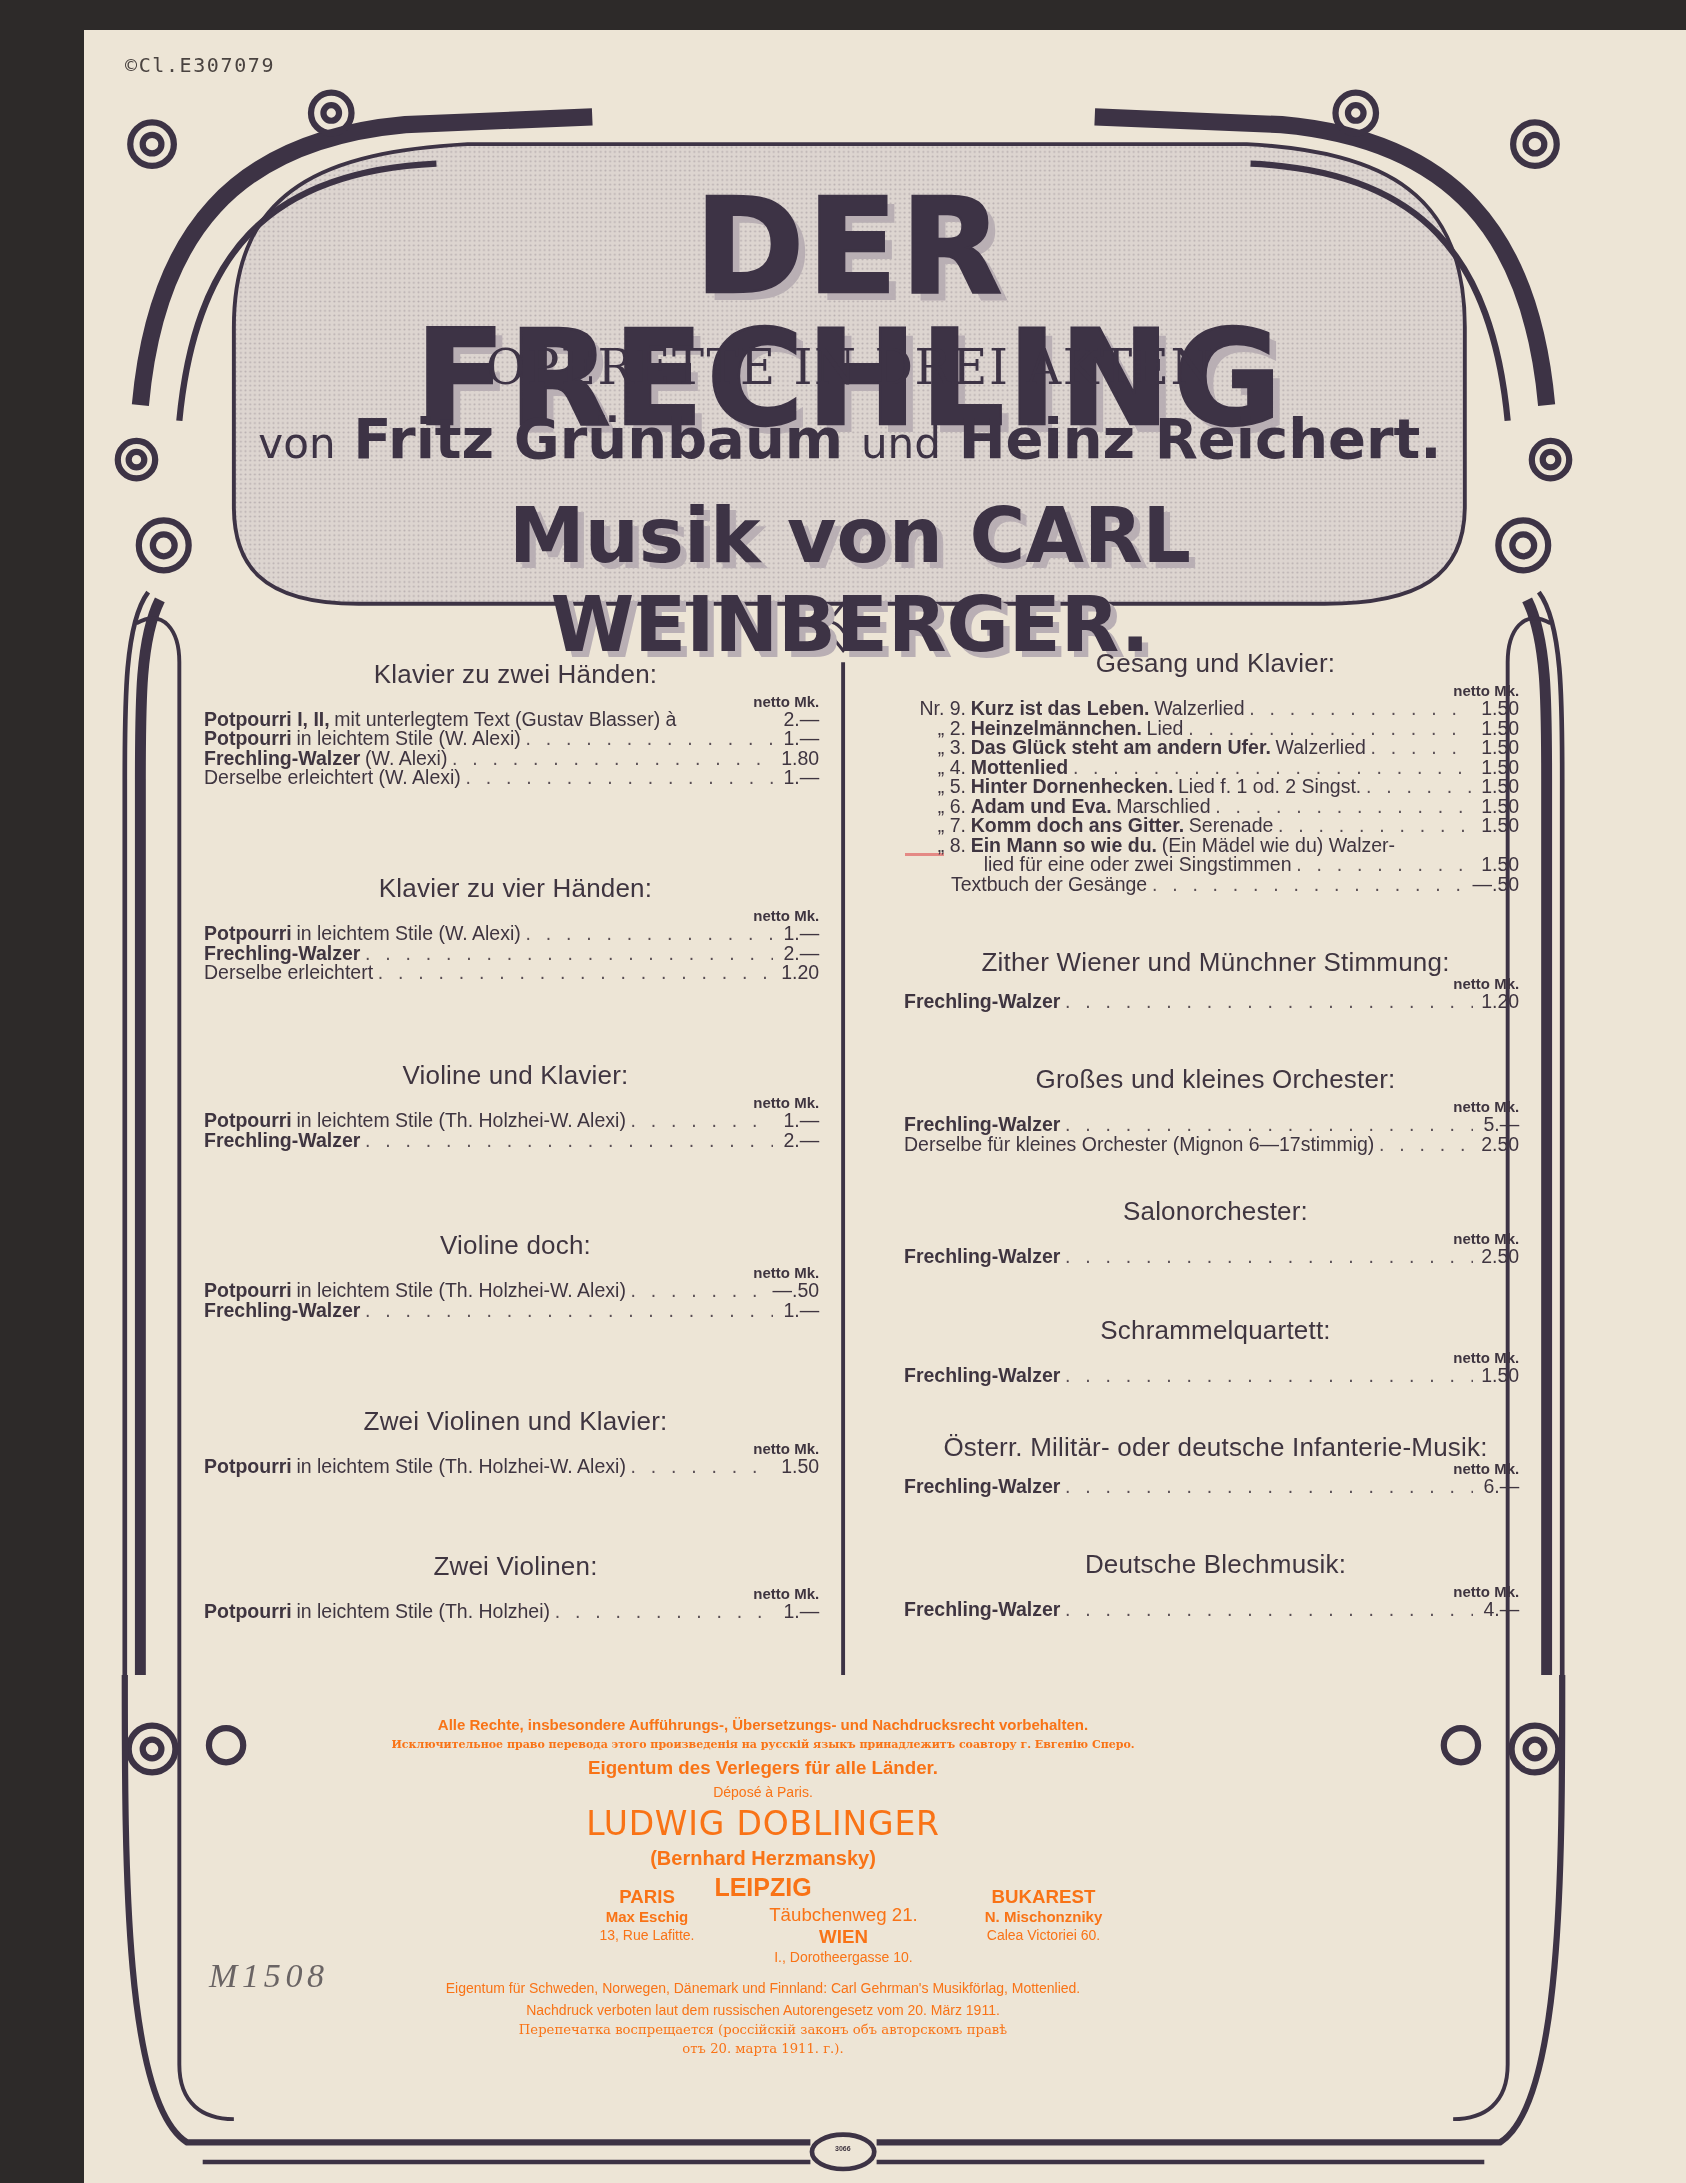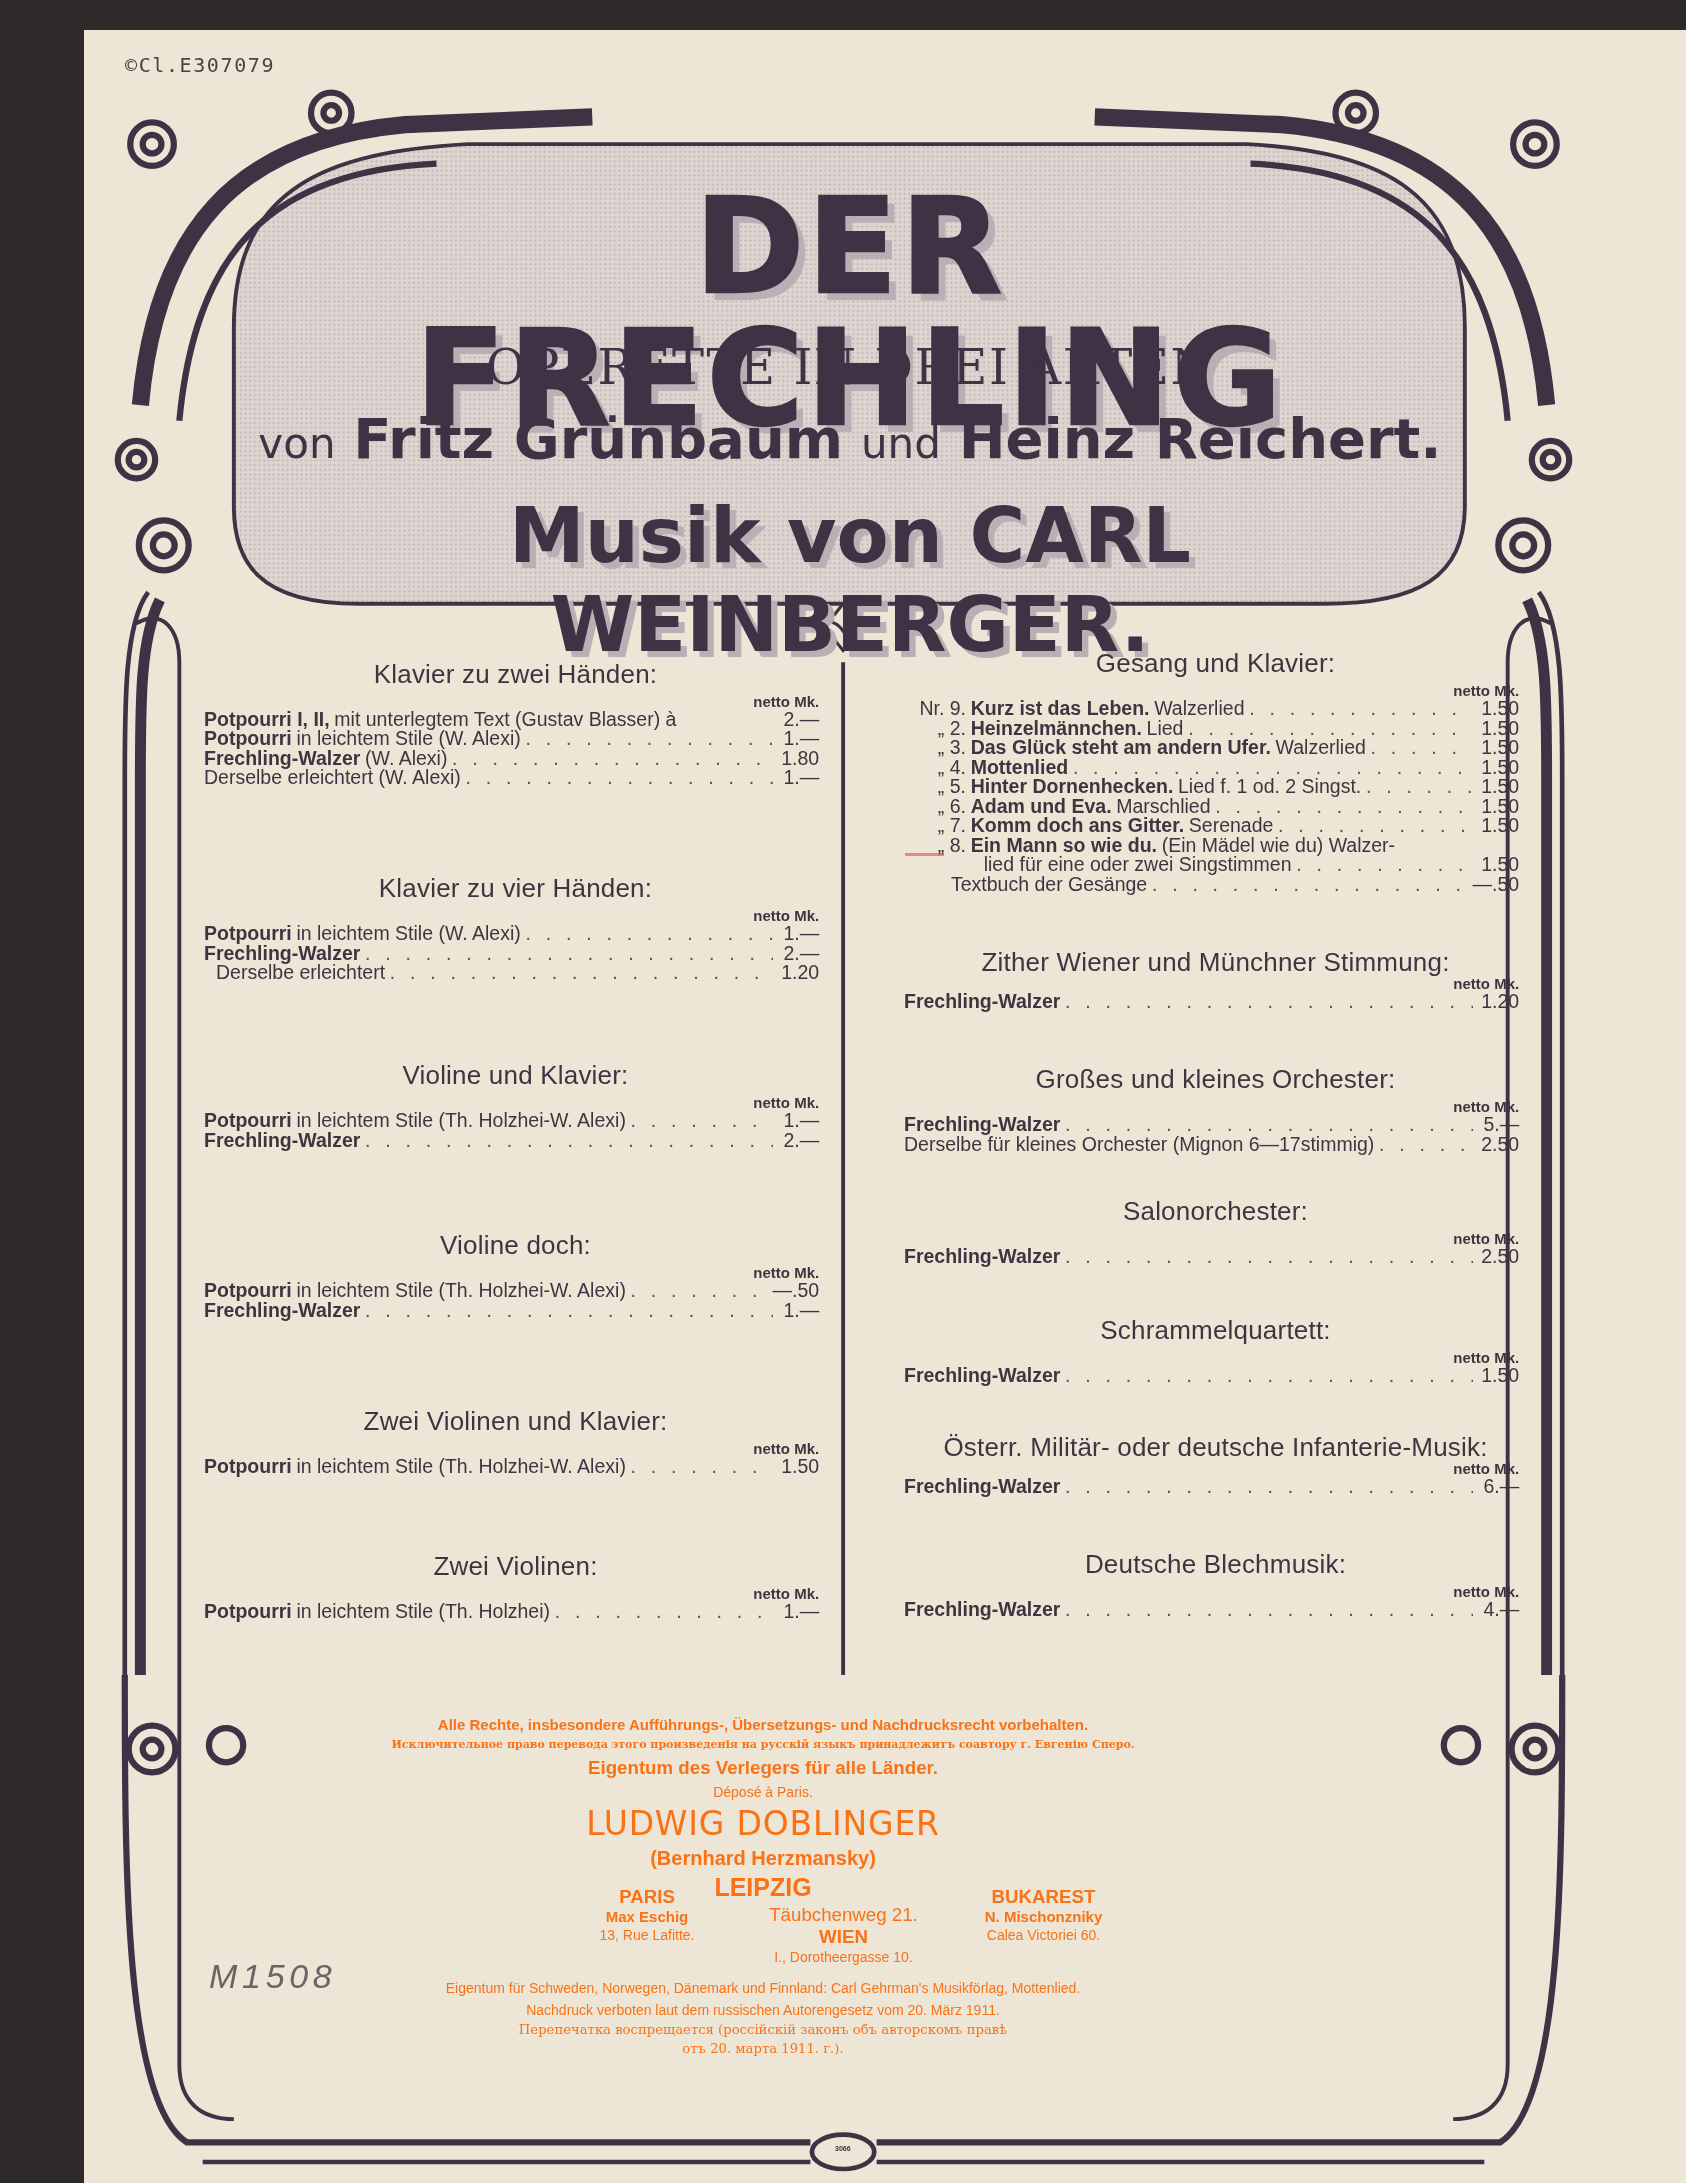--- a/index.html
+++ b/index.html
@@ -35,21 +35,21 @@
   .f-eig{font-size:18.7px;font-weight:bold;line-height:26.5px;}
   .f-dep{font-size:14px;line-height:22px;}
   .f-pub{font-family:"DejaVu Sans",sans-serif;font-size:33px;line-height:42px;letter-spacing:0.8px;}
   .f-pub2{font-size:20px;font-weight:bold;line-height:26.5px;}
   .f-city{font-size:25px;font-weight:bold;line-height:31px;}
   .branches{position:relative;height:101px;}
   .branch{position:absolute;top:0;text-align:center;}
   .branch .c{font-size:18.7px;font-weight:bold;line-height:22px;}
   .branch .n{font-size:15px;font-weight:bold;line-height:18.7px;}
   .branch .a{font-size:14px;line-height:18.7px;}
-  .handwriting{position:absolute;left:209px;top:1957px;font-family:Liberation Sans, sans-serif;font-style:italic;font-size:34px;color:#6a6464;letter-spacing:4.7px;}
+  .handwriting{position:absolute;left:209px;top:1957px;font-family:Liberation Serif, serif;font-style:italic;font-size:34px;color:#6a6464;letter-spacing:4.7px;}
   .plate{position:absolute;left:835px;top:2145px;font-size:7px;font-weight:bold;color:#3f3540;}
   .red-mark{position:absolute;left:905px;top:853px;width:39px;height:3.1px;background:#e06a6a;opacity:.75;}
 </style>
 </head>
 <body>
 
 <div class="page"></div>
 
 <div class="copyright">©Cl.E307079</div>
 
@@ -171,21 +171,21 @@
         <span class="desc">in leichtem Stile (W. Alexi)</span>
         <span class="dots"></span>
         <span class="price">1.—</span>
       </div>
     <div class="row">
         <span class="name">Frechling-Walzer</span>
         <span class="dots"></span>
         <span class="price">2.—</span>
       </div>
     <div class="row">
-        <span class="desc" style="margin-left:12px">Derselbe erleichtert</span>
+        <span class="desc" style="margin-left:0">Derselbe erleichtert</span>
         <span class="dots"></span>
         <span class="price">1.20</span>
       </div>
   </div>
 
   <div class="section" style="top:421px">
     <div class="sec-title">Violine und Klavier:</div>
     <div class="netto">netto Mk.</div>
     <div class="row">
         <span class="name">Potpourri</span>

